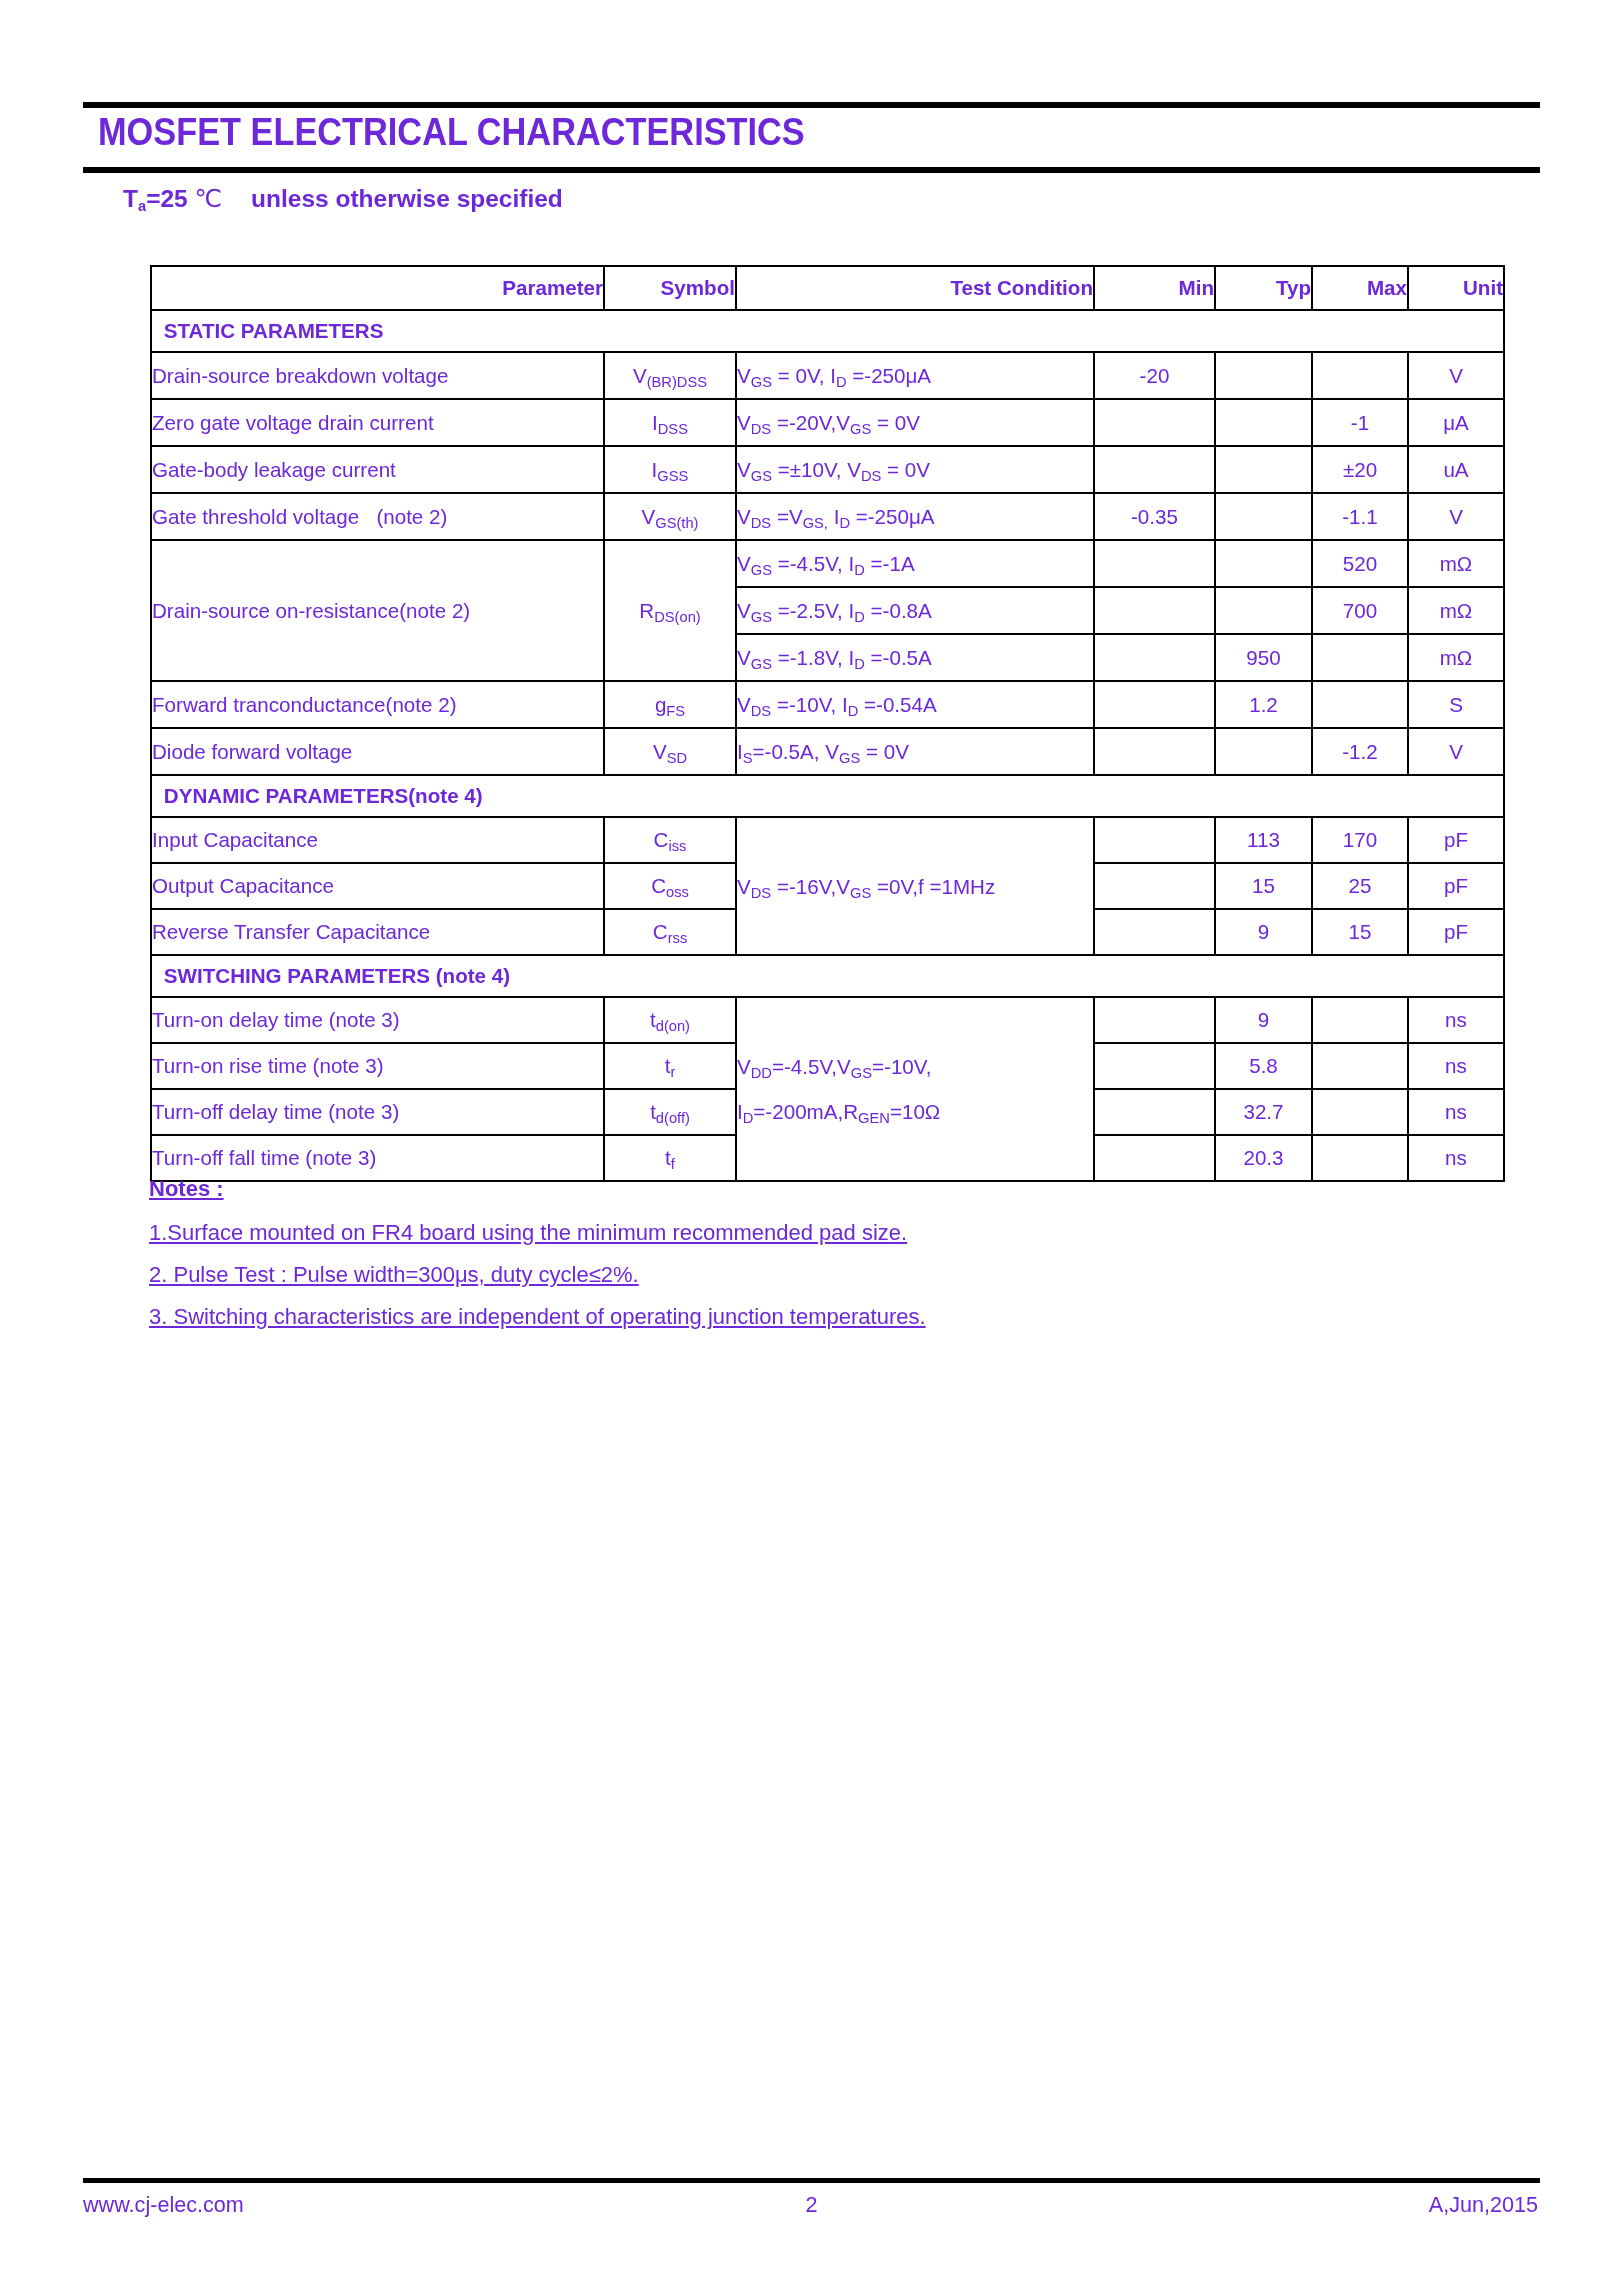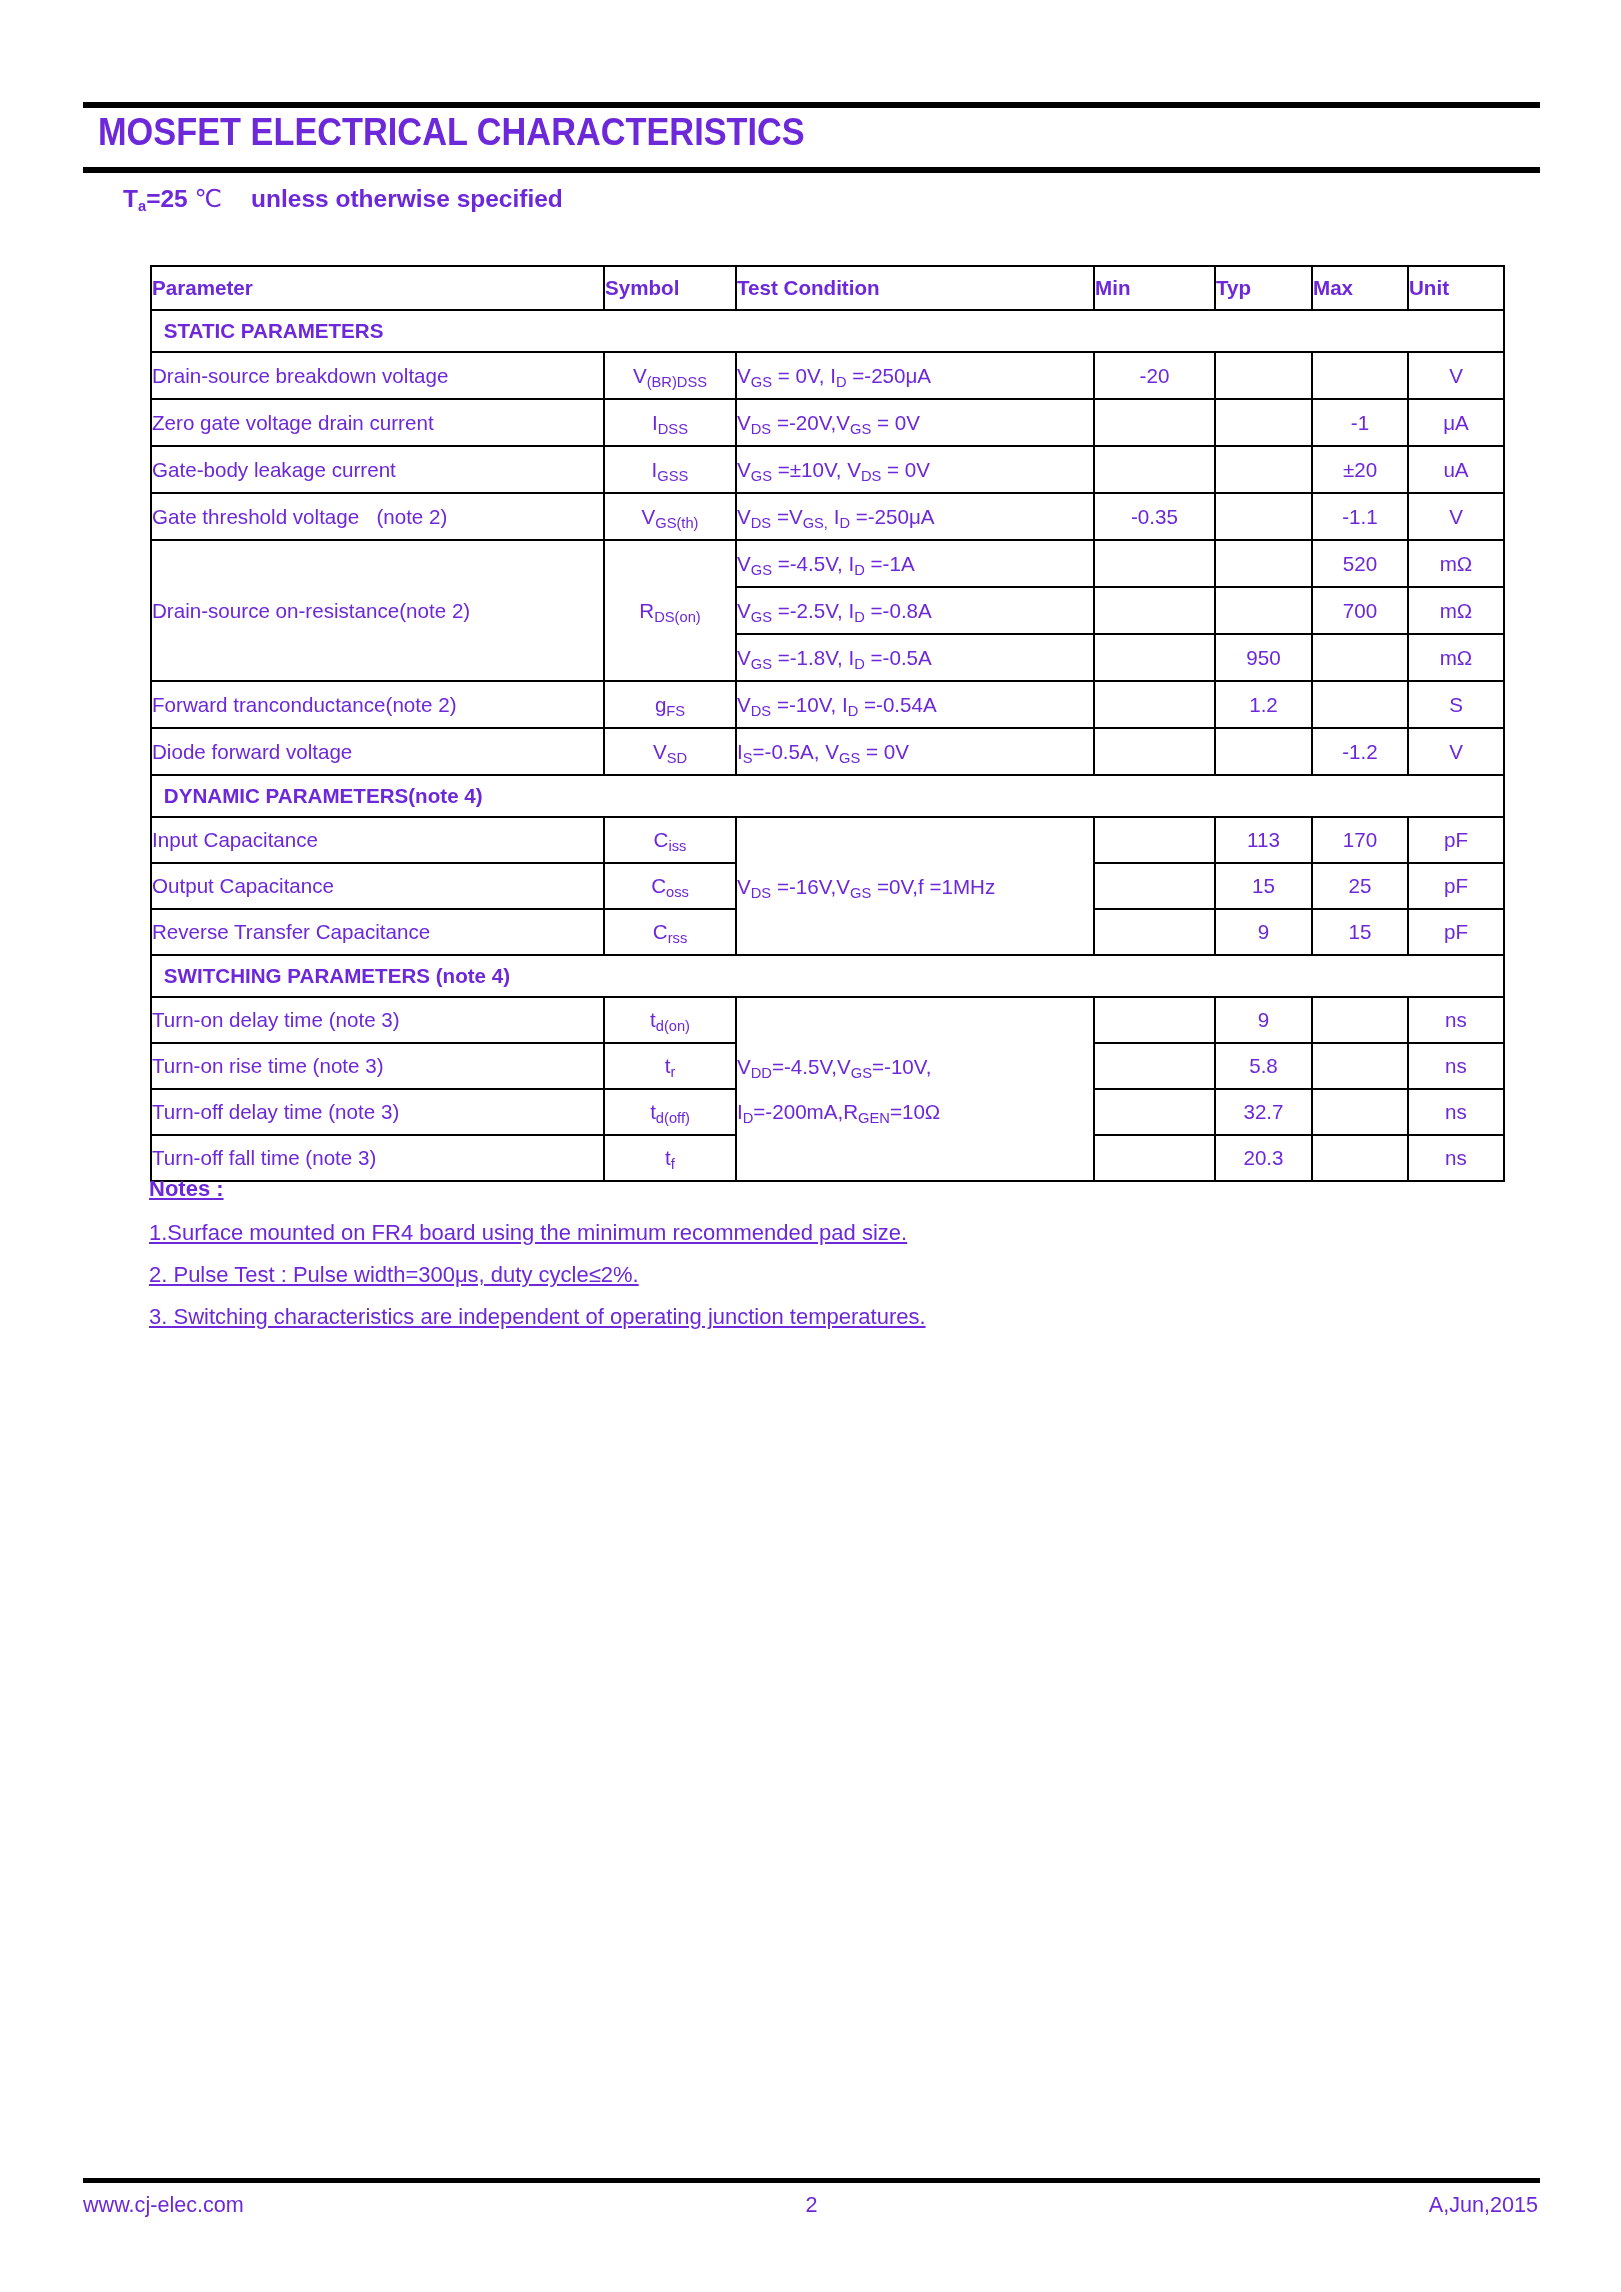--- a/index.html
+++ b/index.html
@@ -37,21 +37,21 @@
     border:2.9px solid #000;
   }
   table.chars th, table.chars td{
     border:2px solid #000;
     font-size:20.6px;
     padding:0;
     vertical-align:middle;
     overflow:hidden;
   }
   table.chars thead tr{height:44px;}
-  table.chars thead th{font-weight:bold;text-align:left;border-bottom:2.9px solid #000;}
+  table.chars thead th{font-weight:bold;text-align:right;border-bottom:2.9px solid #000;}
   tr.section-row{height:42px;}
   tr.section-row td{
     font-weight:bold;text-align:left;padding-left:11.8px;
     border-top:2.9px solid #000;border-bottom:2.9px solid #000;
   }
   tr.data-row{height:46px;}
   td.c-param{text-align:left;padding-left:12.7px;white-space:pre-wrap;}
   td.c-sym{text-align:center;}
   td.c-cond{text-align:left;padding-left:10.8px;white-space:pre-wrap;line-height:45px;}
   td.c-num{text-align:center;}

